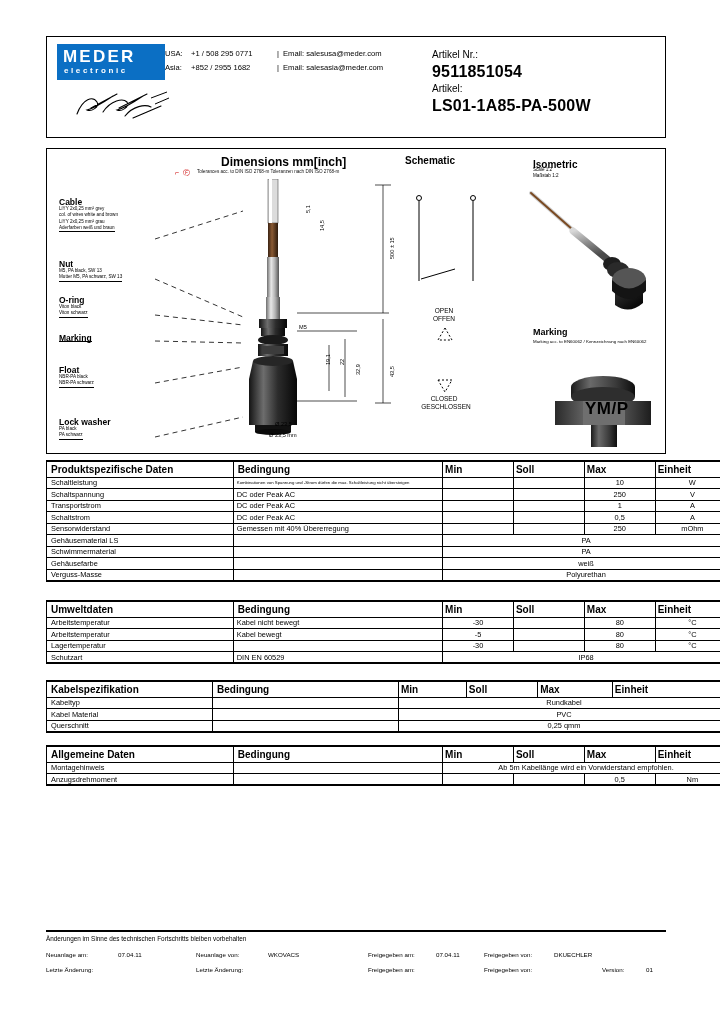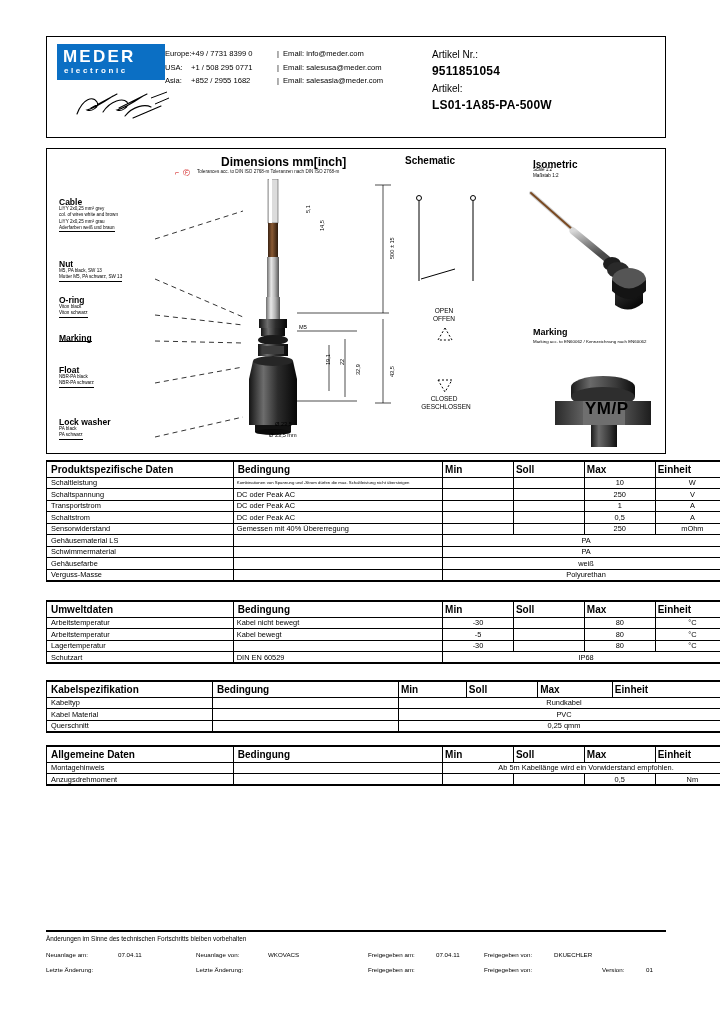--- a/index.html
+++ b/index.html
@@ -67,21 +67,21 @@
   .c-phone  { display:inline-block; width:86px; }
   .c-sep    { display:inline-block; width:6px; }
   .c-mail   { display:inline-block; }
   .artikel-block {
     position:absolute;
     left:385px; top:9px;
     font-size:10px;
     line-height:17px;
   }
   .artikel-label { font-size:10px; }
-  .artikel-value { font-size:12px; font-weight:bold; letter-spacing:.2px;}
+  .artikel-value { font-size:16px; font-weight:bold; letter-spacing:.2px;}
 
   
   .draw-box {
     position:absolute;
     left:46px; top:148px;
     width:620px; height:306px;
     border:1.5px solid #000;
     background:#fff;
     overflow:hidden;
   }
@@ -201,24 +201,20 @@
         <div class="logo-meder">MEDER</div>
         <div class="logo-electronic">electronic</div>
       </div>
       <svg class="signature" viewBox="0 0 100 34">
         <path d="M4 26 C10 10, 20 8, 24 14 C27 19, 18 24, 14 22 C22 20, 34 12, 40 8 M18 20 L44 6 M30 24 C38 12, 50 10, 54 14 C57 19, 48 24, 44 22 C52 20, 64 12, 70 8 M46 20 L74 6 M52 28 C60 18, 72 16, 78 19 M60 30 L88 18" fill="none" stroke="#000" stroke-width="1.1" stroke-linecap="round"></path>
         <path d="M78 10 L94 4 M82 16 L96 10" fill="none" stroke="#000" stroke-width="1"></path>
       </svg>
     </div>
 
     <div class="contact-col">
-      <div class="contact-row">
-        <span class="c-region">Europe:</span><span class="c-phone">+49 / 7731 8399 0</span><span class="c-sep">|</span><span>Email:</span>
-        <span class="c-mail">info@meder.com</span>
-      </div>
       <div class="contact-row">
         <span class="c-region">USA:</span><span class="c-phone">+1 / 508 295 0771</span><span class="c-sep">|</span><span>Email:</span>
         <span class="c-mail">salesusa@meder.com</span>
       </div>
       <div class="contact-row">
         <span class="c-region">Asia:</span><span class="c-phone">+852 / 2955 1682</span><span class="c-sep">|</span><span>Email:</span>
         <span class="c-mail">salesasia@meder.com</span>
       </div>
     </div>
 

